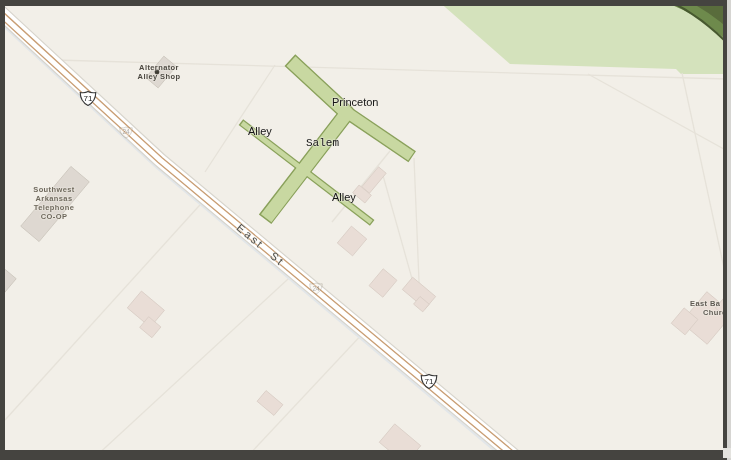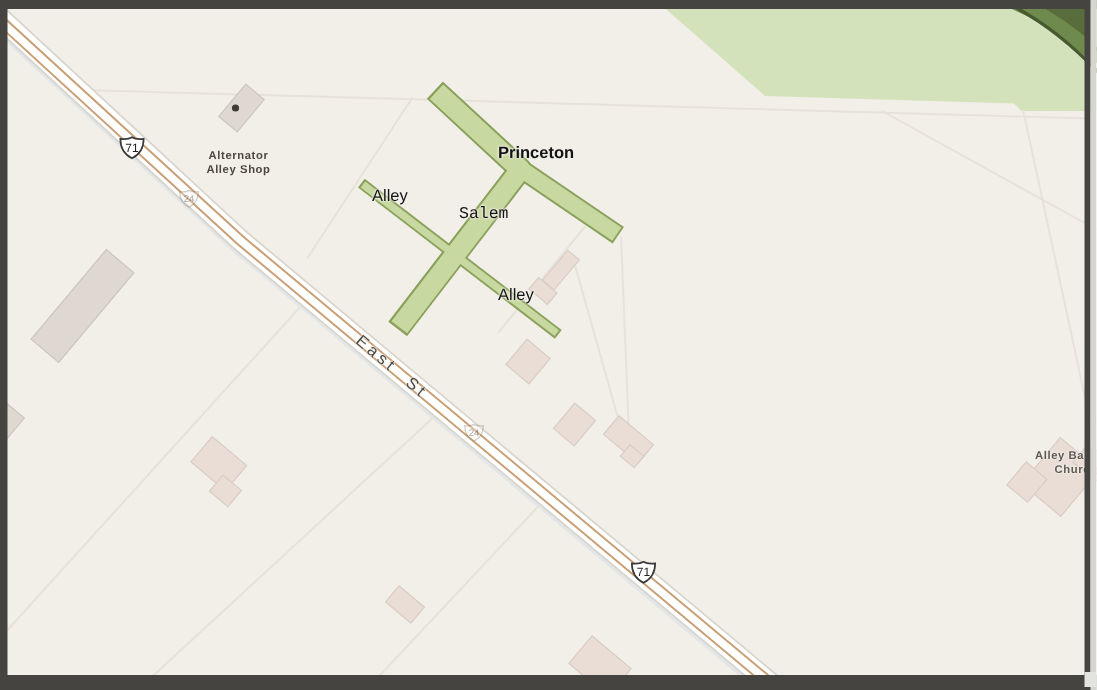--- a/index.html
+++ b/index.html
@@ -6,21 +6,21 @@
   #window-frame{
     position:relative;width:731px;height:460px;overflow:hidden;
     font-family:"Liberation Sans",sans-serif;
     background:#f2efe8;
   }
   svg{position:absolute;left:0;top:0;}
   .maplabel{position:absolute;z-index:3;white-space:nowrap;
     text-shadow:0 0 2px #f2efe8,0 0 2px #f2efe8,0 0 1px #f2efe8;}
   .street{color:#141414;font-size:11px;}
   .poi{color:#6e685c;font-size:7.5px;font-weight:bold;letter-spacing:.4px;text-align:center;line-height:9px;}
-  .poi-dark{color:#4c4841;margin-top:36px;}
+  .poi-dark{color:#4c4841;}
   .eaststreet{color:#4a4a46;font-size:11px;letter-spacing:2.5px;word-spacing:6px;
     transform:translate(-50%,-50%) rotate(40deg);}
   .shield{position:absolute;z-index:3;width:18px;height:17px;}
   .shield svg{position:absolute;left:0;top:0;}
   .shield .num{position:absolute;left:0;top:4px;width:100%;text-align:center;
     font-size:8px;color:#222;z-index:1;}
   .shield.faint{opacity:.38;transform:scale(.8);}
   
   .edge{position:absolute;z-index:5;background:#454440;}
   #edge-top{left:0;top:0;width:731px;height:6px;}
@@ -97,38 +97,44 @@
         <rect x="683" y="325" width="18" height="20"></rect>
         <rect x="707" y="289" width="20" height="16"></rect>
       </g>
       <rect x="383" y="432" width="34" height="24" transform="rotate(40 400 444)"></rect>
       <rect x="259" y="396" width="22" height="14" transform="rotate(40 270 403)"></rect>
     </g>
 
     <circle cx="157" cy="72" r="2.4" fill="#3e3b33"></circle>
   </svg>
 
-  <div class="maplabel street" style="left:332px;top:96px;font-weight:bold;">Princeton</div>
+  <div class="maplabel street" style="left:332px;top:96px;">Princeton</div>
 
   <div class="maplabel street" style="left:306px;top:137px;font-family:Liberation Mono, monospace;">Salem</div>
 
   <div class="maplabel street" style="left:248px;top:125px;">Alley</div>
 
   <div class="maplabel street" style="left:332px;top:191px;">Alley</div>
 
   <div class="maplabel eaststreet" style="left:261px;top:245px;">East St</div>
 
   <div class="maplabel poi poi-dark" style="left:130px;top:63px;width:58px;">
     <span>Alternator</span><br>
     <span>Alley Shop</span>
   </div>
 
+  <div class="maplabel poi" style="left:24px;top:185px;width:60px;">
+    <span>Southwest</span><br>
+    <span>Arkansas</span><br>
+    <span>Telephone</span><br>
+    <span>CO-OP</span>
+  </div>
 
   <div class="maplabel poi" style="left:690px;top:299px;width:60px;text-align:left;color:#5e5952;">
-    <span>Alley Ba</span><br>
+    <span>East Ba</span><br>
     <span style="padding-left:13px;">Churc</span>
   </div>
 
   <div class="shield" style="left:79px;top:90px;">
     <svg width="18" height="17" viewBox="0 0 22 20">
       <path d="M11,1.5 C13,2.8 16,3.4 20.5,2.8 C20.5,10 17,15.5 11,18.5 C5,15.5 1.5,10 1.5,2.8 C6,3.4 9,2.8 11,1.5 Z" fill="#ffffff" stroke="#3a3a3a" stroke-width="1.4"></path>
     </svg>
     <span class="num">71</span>
   </div>
 

